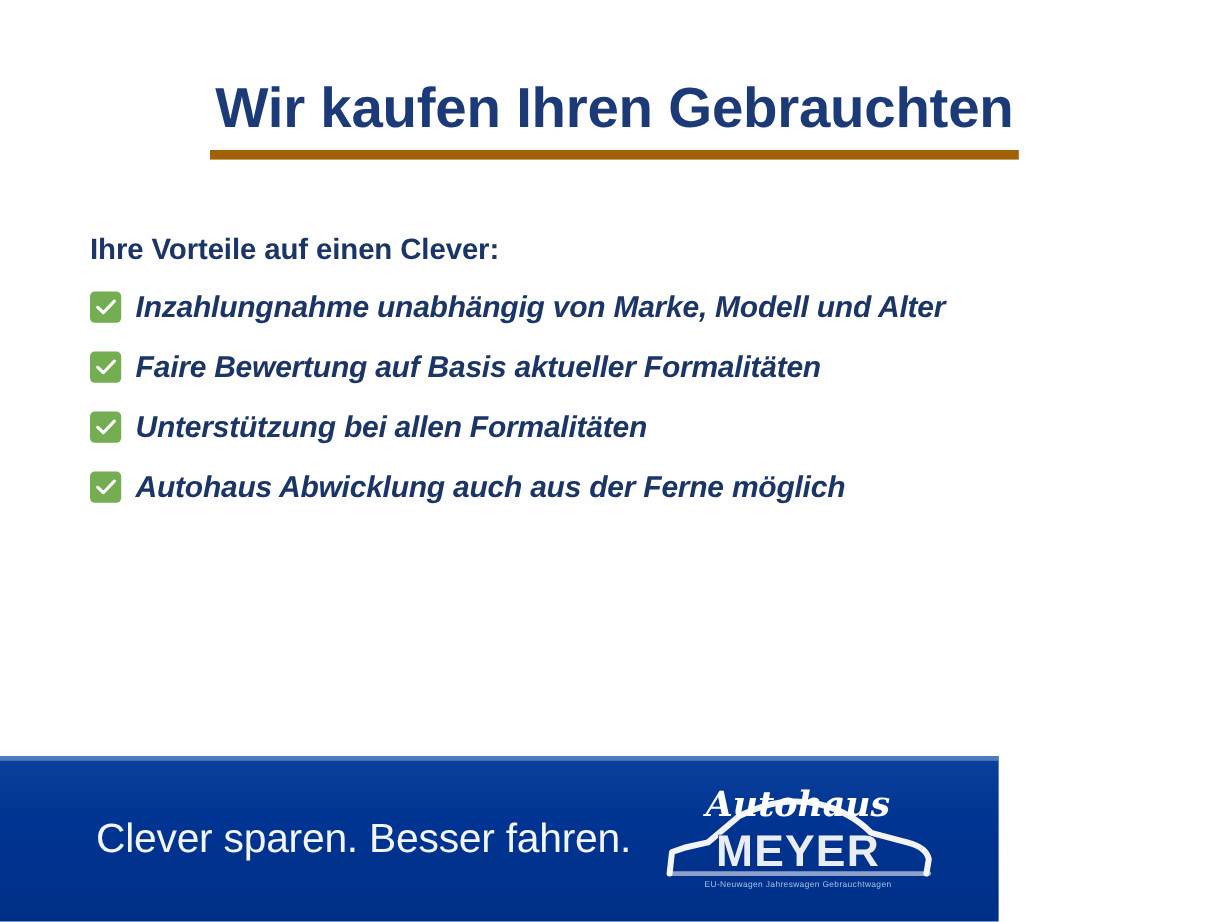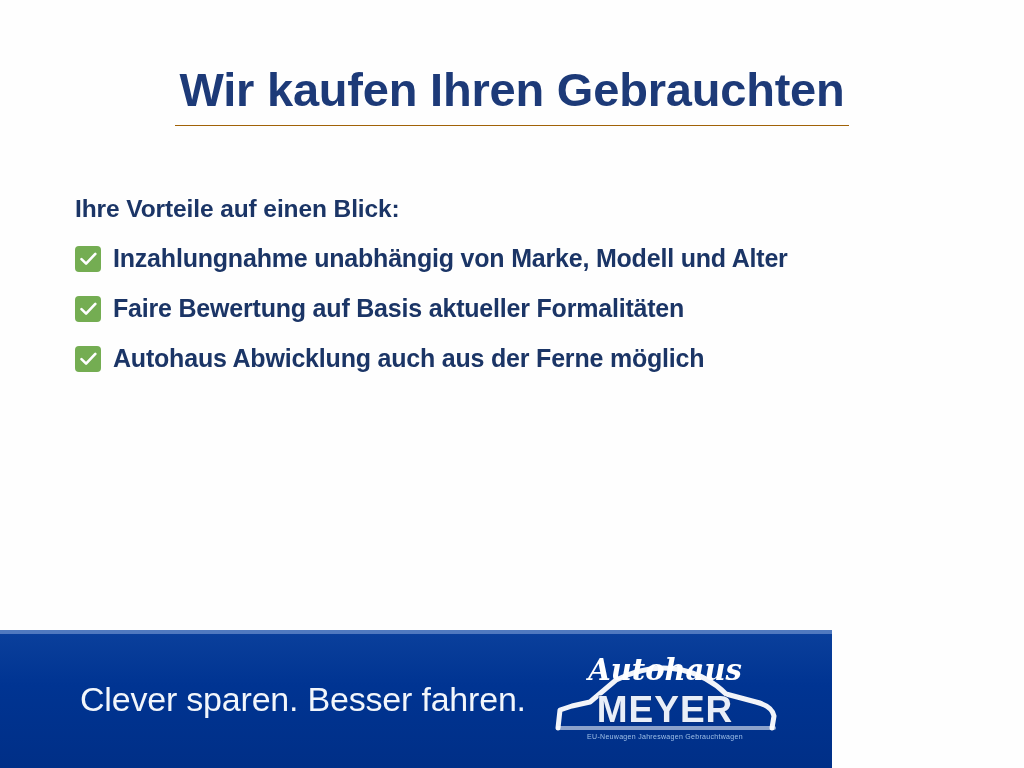--- a/index.html
+++ b/index.html
@@ -33,21 +33,21 @@
     text-align: center;
   }
   .headline {
     display: inline-block;
     font-size: 47px;
     font-weight: bold;
     color: #1d3a78;
     letter-spacing: -0.2px;
     line-height: 1.1;
     padding: 0 4px 9px 4px;
-    border-bottom: 1px solid #a16207;
+    border-bottom: 8px solid #a16207;
     white-space: nowrap;
     text-align: center;
   }
 
   
   .benefits {
     position: absolute;
     left: 75px;
     top: 196px;
     width: 900px;
@@ -60,23 +60,24 @@
     margin: 0 0 20px 0;
     line-height: 1.1;
   }
   .benefit-list {
     list-style: none;
     margin: 0;
     padding: 0;
   }
   .benefit-item {
     display: flex;
-    align-items: center;
+    align-items: flex-start;
     margin: 0 0 18px 0;
     height: 32px;
+    font-style: italic;
   }
   .check-box {
     flex: 0 0 auto;
     width: 26px;
     height: 26px;
     border-radius: 4px;
     background: #74ad52;
     display: flex;
     align-items: center;
     justify-content: center;
@@ -160,21 +161,21 @@
 </head>
 <body>
 
 <div class="slide">
 
   <div class="headline-wrap">
     <span class="headline">Wir kaufen Ihren Gebrauchten</span>
   </div>
 
   <div class="benefits">
-    <div class="benefits-title">Ihre Vorteile auf einen Blick:</div>
+    <div class="benefits-title">Ihre Vorteile auf einen Clever:</div>
 
     <ul class="benefit-list">
 
       <li class="benefit-item">
         <span class="check-box">
           <svg width="17" height="14" viewBox="0 0 17 14" aria-hidden="true">
             <path d="M1.5 7.1 L6.1 11.6 L15.3 1.9" fill="none" stroke="#ffffff" stroke-width="2.6" stroke-linecap="round" stroke-linejoin="round"></path>
           </svg>
         </span>
         <span class="benefit-text">Inzahlungnahme unabhängig von Marke, Modell und Alter</span>
@@ -183,20 +184,28 @@
       <li class="benefit-item">
         <span class="check-box">
           <svg width="17" height="14" viewBox="0 0 17 14" aria-hidden="true">
             <path d="M1.5 7.1 L6.1 11.6 L15.3 1.9" fill="none" stroke="#ffffff" stroke-width="2.6" stroke-linecap="round" stroke-linejoin="round"></path>
           </svg>
         </span>
         <span class="benefit-text">Faire Bewertung auf Basis aktueller Formalitäten</span>
       </li>
 
 
+      <li class="benefit-item">
+        <span class="check-box">
+          <svg width="17" height="14" viewBox="0 0 17 14" aria-hidden="true">
+            <path d="M1.5 7.1 L6.1 11.6 L15.3 1.9" fill="none" stroke="#ffffff" stroke-width="2.6" stroke-linecap="round" stroke-linejoin="round"></path>
+          </svg>
+        </span>
+        <span class="benefit-text">Unterstützung bei allen Formalitäten</span>
+      </li>
 
       <li class="benefit-item">
         <span class="check-box">
           <svg width="17" height="14" viewBox="0 0 17 14" aria-hidden="true">
             <path d="M1.5 7.1 L6.1 11.6 L15.3 1.9" fill="none" stroke="#ffffff" stroke-width="2.6" stroke-linecap="round" stroke-linejoin="round"></path>
           </svg>
         </span>
         <span class="benefit-text">Autohaus Abwicklung auch aus der Ferne möglich</span>
       </li>
 

